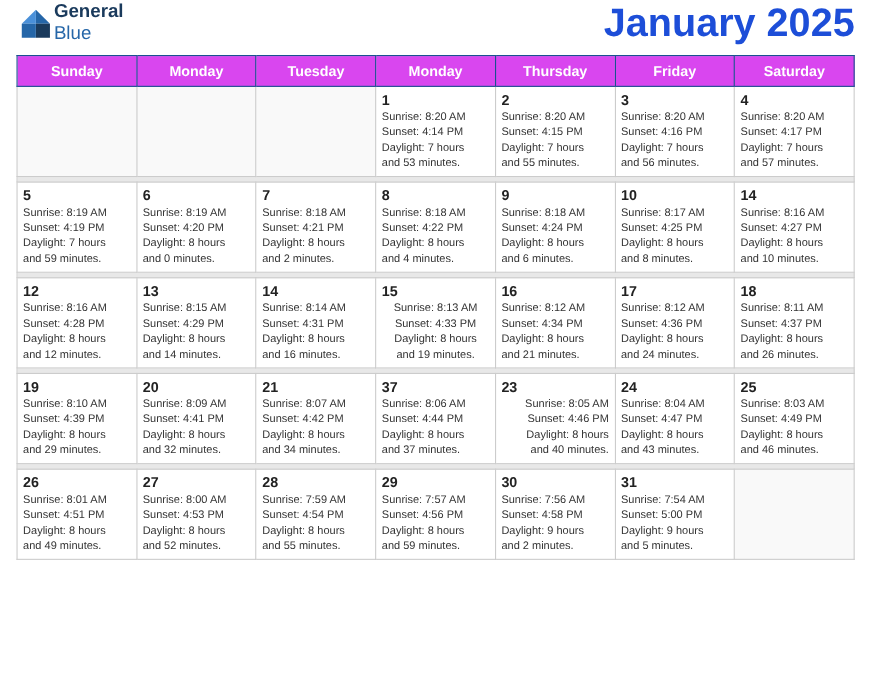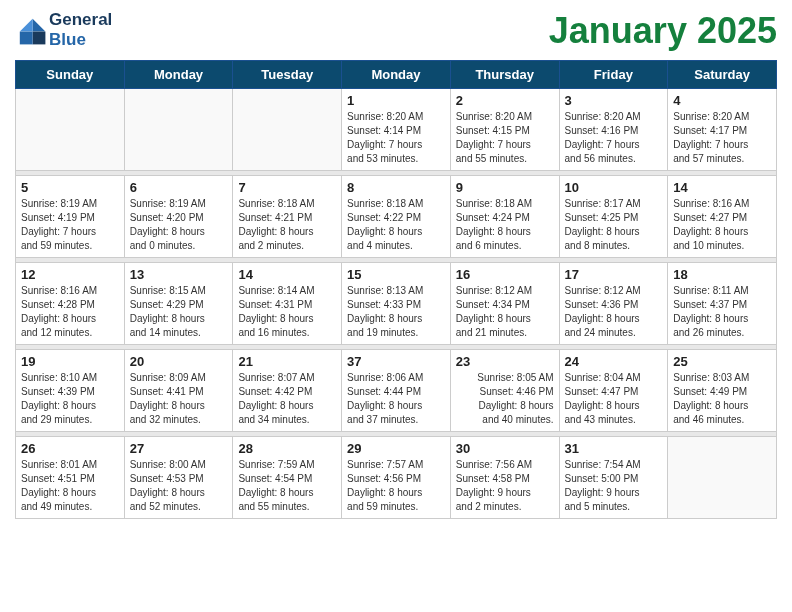--- a/index.html
+++ b/index.html
@@ -1,32 +1,32 @@
 <!DOCTYPE html>
 <html><head>
   <meta charset="utf-8">
   <style>
     * { box-sizing: border-box; margin: 0; padding: 0; }
     body { font-family: Arial, sans-serif; background: #fff; width: 792px; min-height: 612px; }
     
-    .page { width: 792px; padding: 10px 15px; }
+    .page { width: 792px; padding: 0 15px; }
     
     .header { display: flex; justify-content: space-between; align-items: flex-start; margin-bottom: 8px; }
     
     .logo { display: flex; align-items: center; }
     .logo-icon { width: 32px; height: 32px; margin-right: 2px; }
     
     .title-block { text-align: right; }
-    .main-title { font-size: 36px; font-weight: bold; color: #15803d; }
+    .main-title { font-size: 36px; font-weight: bold; color: #1d4ed8; }
     .subtitle { font-size: 15px; color: #333; }
     
     .calendar { width: 100%; border-collapse: collapse; border: 1px solid #ccc; }
     
     .calendar th {
-      background: #0c4a6e;
+      background: #d946ef;
       color: #fff;
       padding: 6px 4px;
       font-size: 13px;
       border: 1px solid #1a5090;
       font-weight: bold;
     }
     
     .calendar td {
       border: 1px solid #ccc;
       vertical-align: top;
@@ -47,21 +47,21 @@
   <div class="header">
     <div class="logo">
       <svg class="logo-icon" viewBox="0 0 40 40">
         <polygon points="22,6 38,22 22,22" fill="#2566a8"></polygon>
         <polygon points="22,22 38,22 38,38 22,38" fill="#1a3a5c"></polygon>
         <polygon points="6,22 22,6 22,22" fill="#4a90d9"></polygon>
         <polygon points="6,22 22,22 22,38 6,38" fill="#2566a8"></polygon>
       </svg>
       <div>
         <div style="font-size:17px;font-weight:bold;color:#1a3a5c;">General</div>
-        <div style="font-size:17px;font-weight:bold;color:#2566a8;">Blue</div>
+        <div style="font-size:17px;font-weight:normal;color:#2566a8;">Blue</div>
       </div>
     </div>
     <div class="title-block">
       <div class="main-title">January 2025</div>
     </div>
   </div>
 
   <table class="calendar">
     <thead>
       <tr>
@@ -182,21 +182,21 @@
           </td>
           <td>
             <div class="day-num">14</div>
             <div class="day-info" style="white-space: pre-line;">Sunrise: 8:14 AM
 Sunset: 4:31 PM
 Daylight: 8 hours
 and 16 minutes.</div>
           </td>
           <td>
             <div class="day-num">15</div>
-            <div class="day-info" style="white-space: pre-line;">Sunrise: 8:13 AM
+            <div class="day-info" style="white-space: pre-line; text-align: center;">Sunrise: 8:13 AM
 Sunset: 4:33 PM
 Daylight: 8 hours
 and 19 minutes.</div>
           </td>
           <td>
             <div class="day-num">16</div>
             <div class="day-info" style="white-space: pre-line;">Sunrise: 8:12 AM
 Sunset: 4:34 PM
 Daylight: 8 hours
 and 21 minutes.</div>

